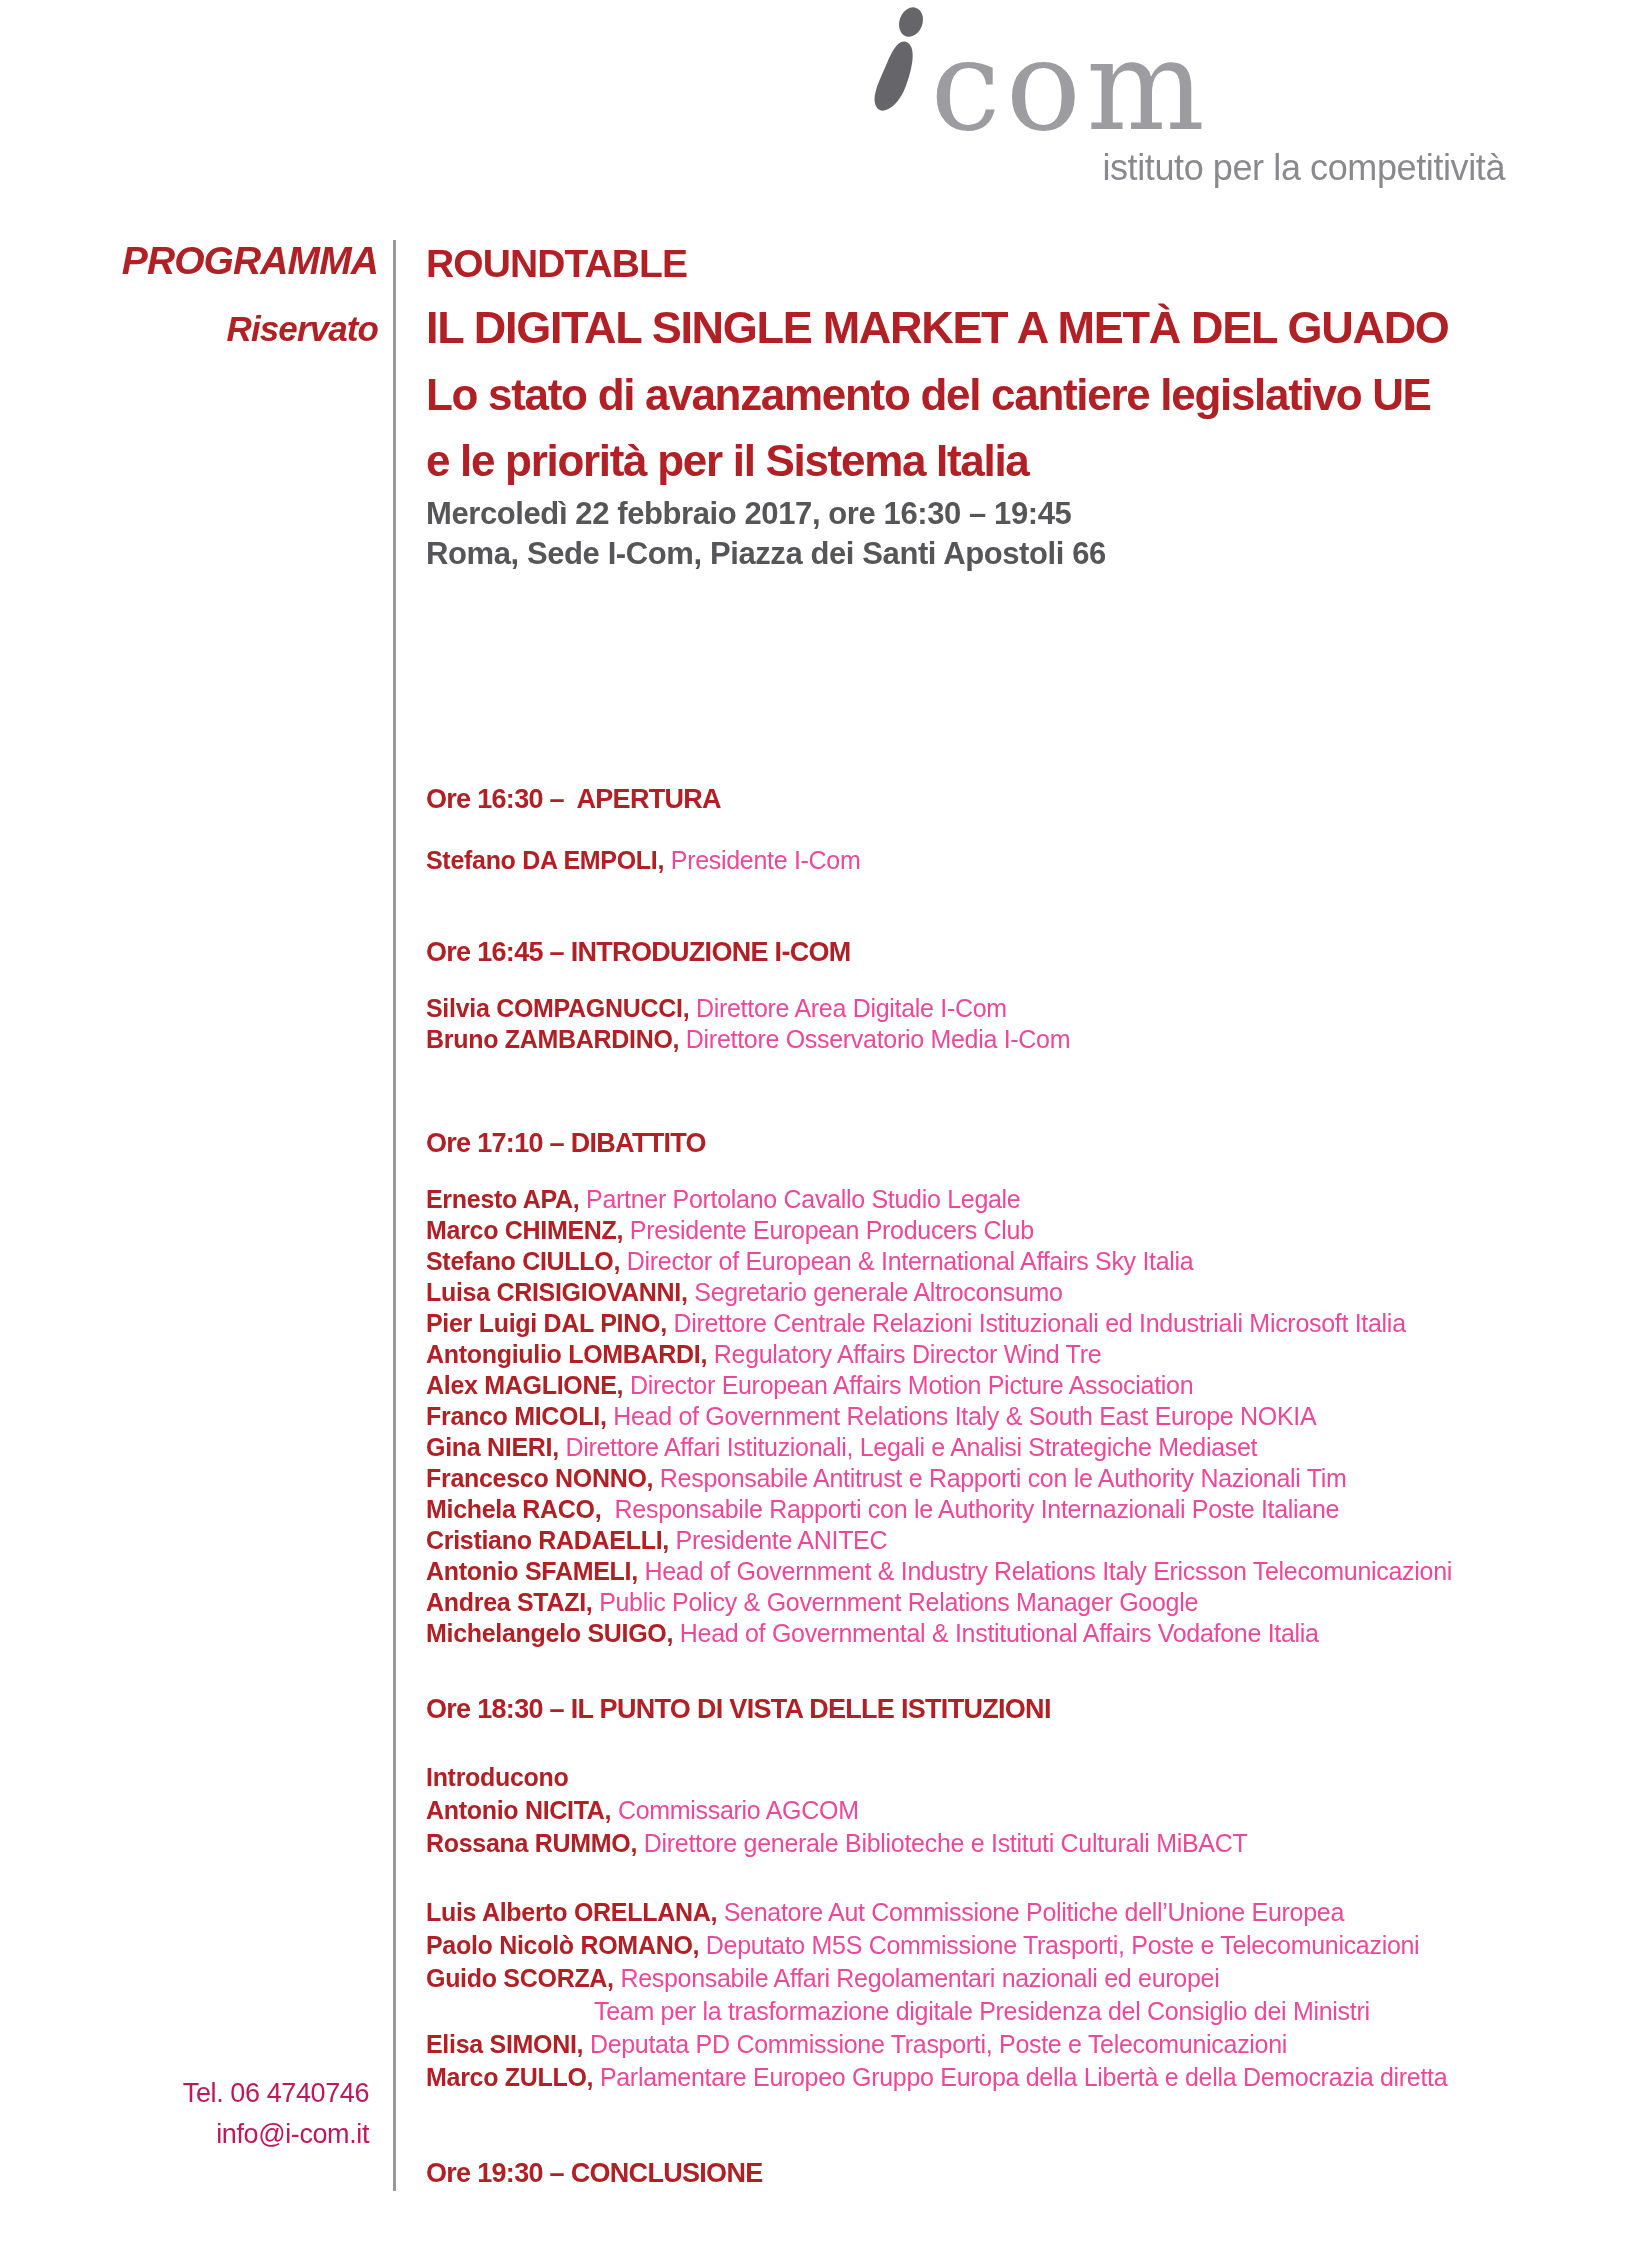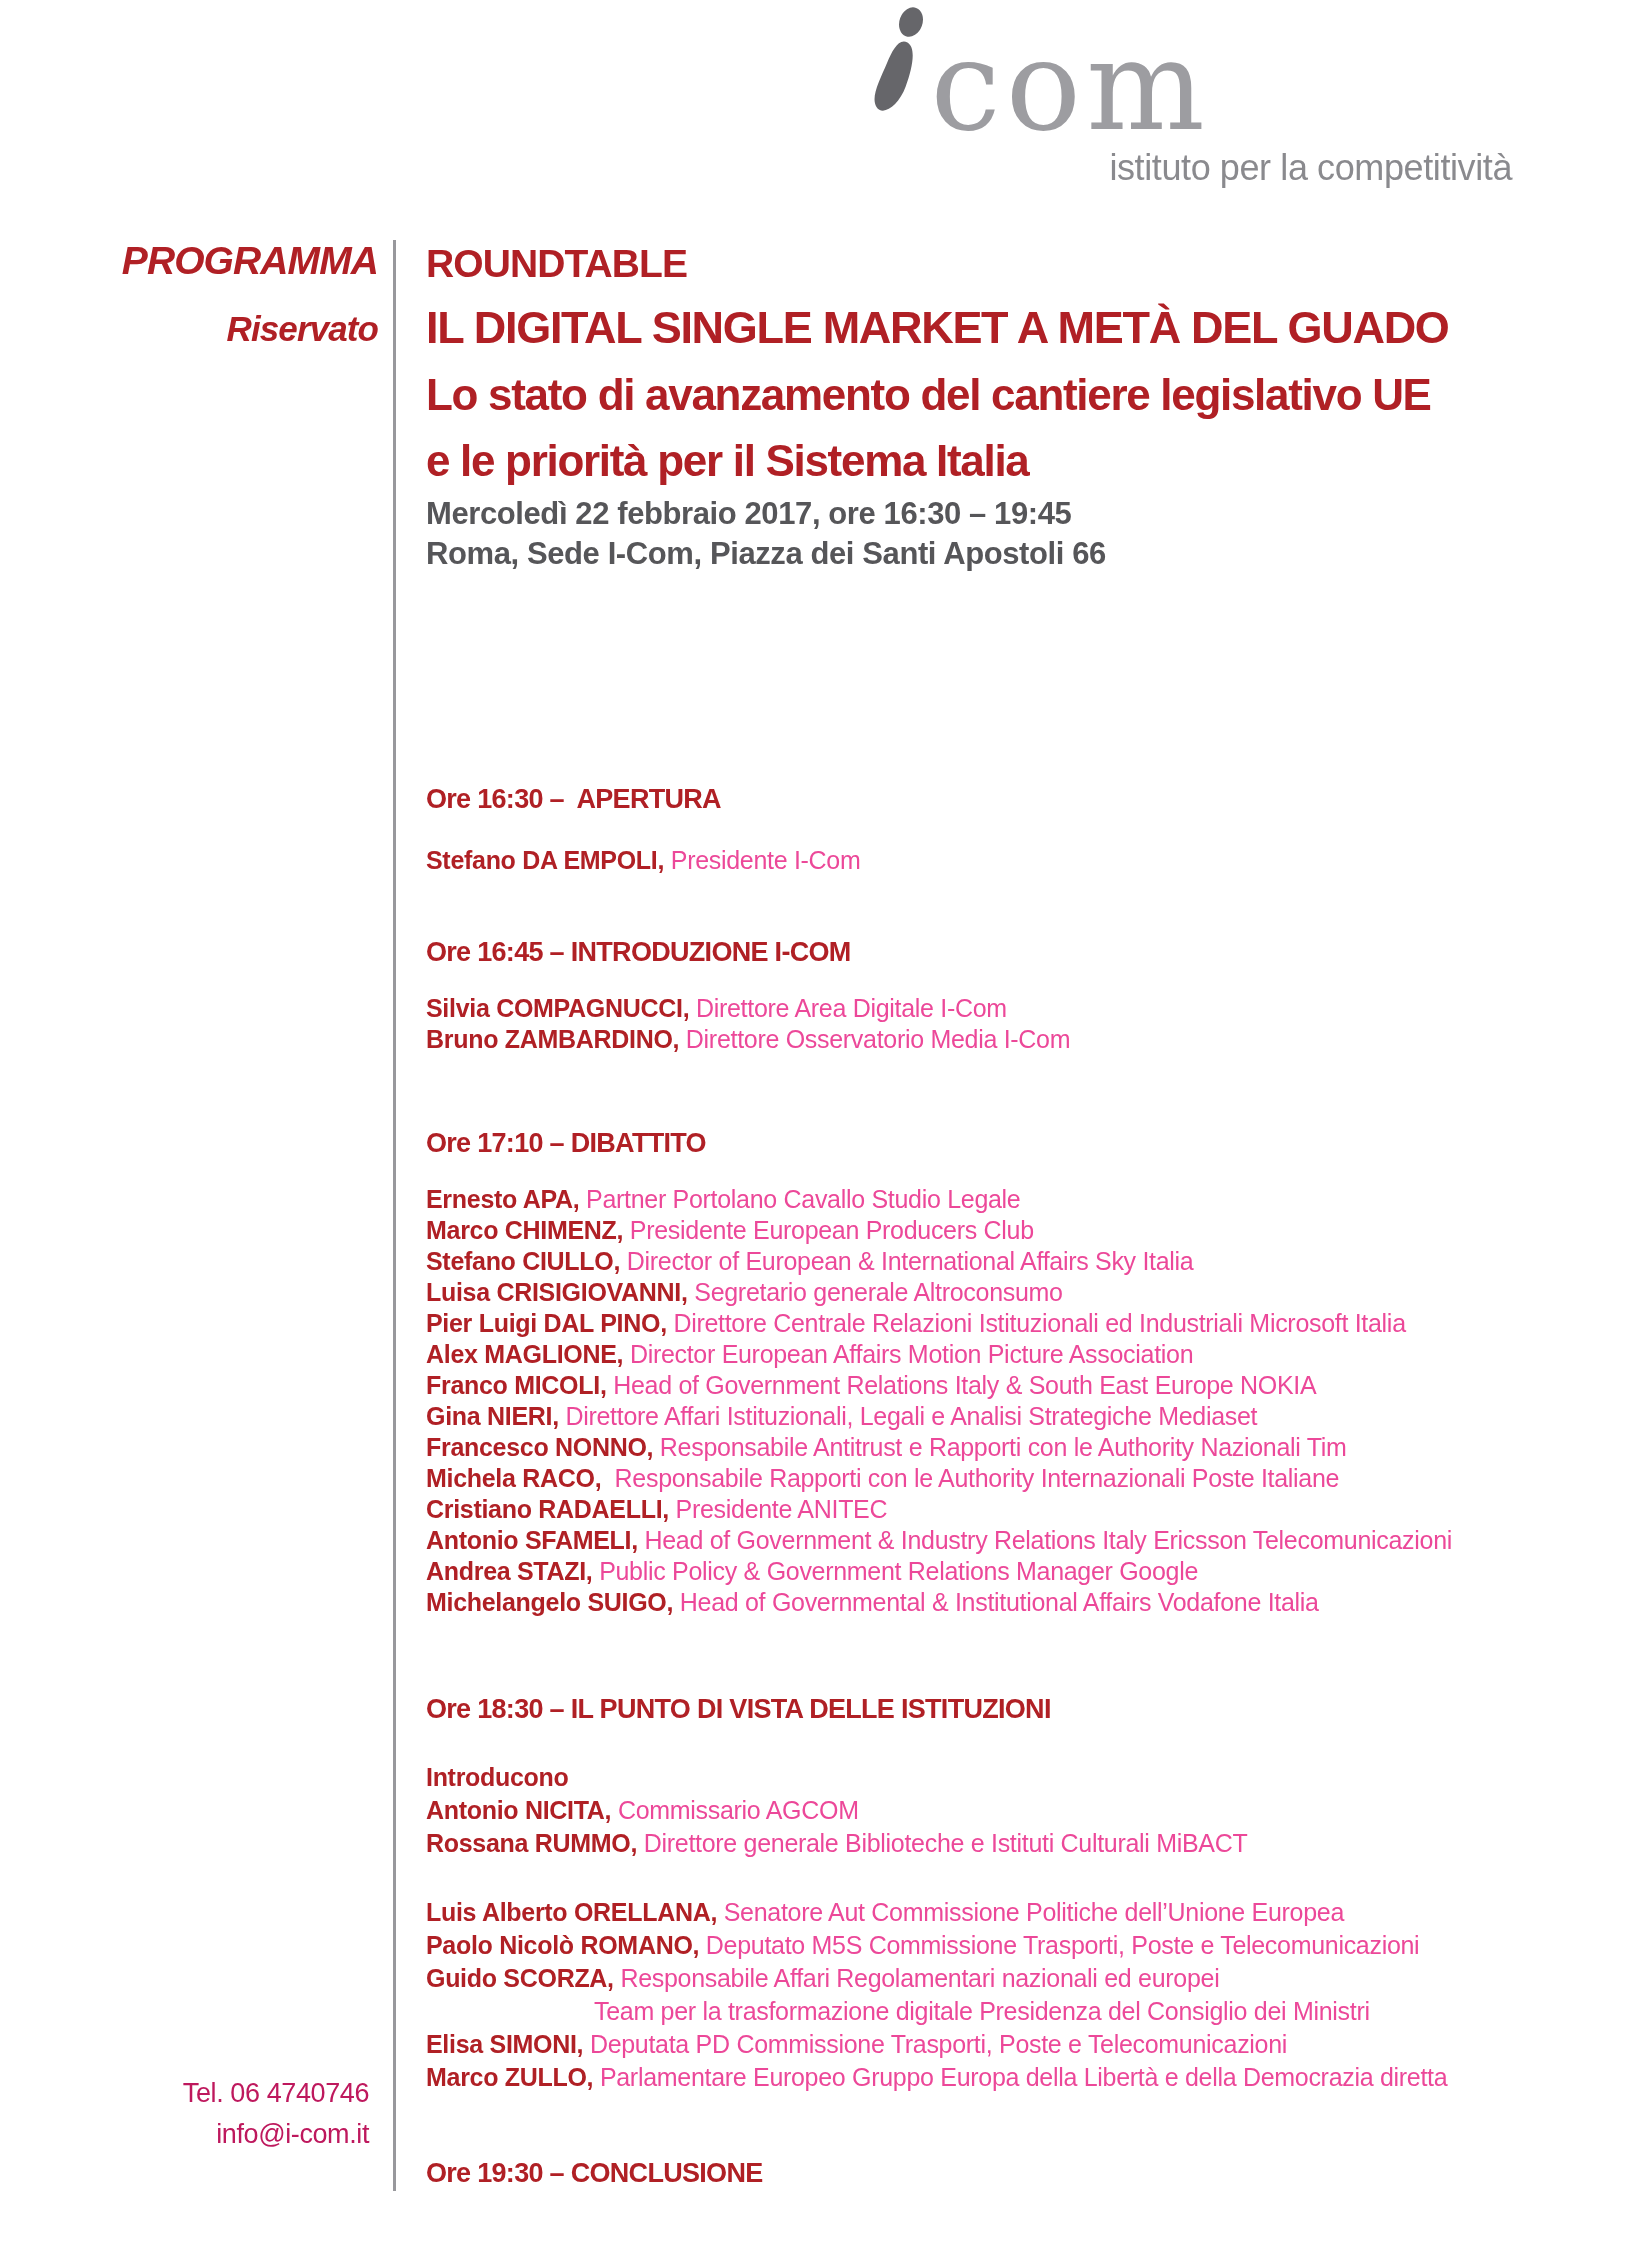--- a/index.html
+++ b/index.html
@@ -15,21 +15,21 @@
   
   .logo{position:absolute;left:872px;top:23px;width:640px;}
   .logo-mark{display:flex;align-items:flex-end;height:125px;}
   .logo-i{width:55px;height:115px;margin-bottom:26.5px;margin-right:3.5px;}
   .logo-com{
     font-family:"DejaVu Serif", serif;
     font-size:125px;line-height:1;
     color:#9D9DA1;letter-spacing:5.3px;
   }
   .logo-tagline{
-    position:absolute;top:124px;right:0;
+    position:absolute;top:124px;right:7px;
     font-size:36px;color:#8A8A8E;letter-spacing:-0.4px;
     white-space:nowrap;
   }
   
   .leftcol{position:absolute;left:0;top:240px;width:378px;text-align:right;color:#B02025;}
   .programma{font-size:39px;line-height:42px;font-weight:bold;font-style:italic;letter-spacing:-0.9px;}
   .riservato{font-size:35px;line-height:39px;font-weight:bold;font-style:italic;margin-top:26.5px;letter-spacing:-0.9px;}
   .contact{
     position:absolute;left:0;top:2073px;width:369px;text-align:right;
     color:#be185d;font-size:27px;line-height:41px;letter-spacing:-0.4px;
@@ -112,20 +112,21 @@
   </div>
 
   <div class="session s3">
     <div class="sh">Ore 17:10 – DIBATTITO</div>
     <div class="rows">
       <div class="row"><span class="nm">Ernesto APA, </span><span class="rl">Partner Portolano Cavallo Studio Legale</span></div>
       <div class="row"><span class="nm">Marco CHIMENZ, </span><span class="rl">Presidente European Producers Club</span></div>
       <div class="row"><span class="nm">Stefano CIULLO, </span><span class="rl">Director of European &amp; International Affairs Sky Italia</span></div>
       <div class="row"><span class="nm">Luisa CRISIGIOVANNI, </span><span class="rl">Segretario generale Altroconsumo</span></div>
       <div class="row"><span class="nm">Pier Luigi DAL PINO, </span><span class="rl">Direttore Centrale Relazioni Istituzionali ed Industriali Microsoft Italia</span></div>
+      <div class="row"><span class="nm">Antongiulio LOMBARDI, </span><span class="rl">Regulatory Affairs Director Wind Tre</span></div>
       <div class="row"><span class="nm">Alex MAGLIONE, </span><span class="rl">Director European Affairs Motion Picture Association</span></div>
       <div class="row"><span class="nm">Franco MICOLI, </span><span class="rl">Head of Government Relations Italy &amp; South East Europe NOKIA</span></div>
       <div class="row"><span class="nm">Gina NIERI, </span><span class="rl">Direttore Affari Istituzionali, Legali e Analisi Strategiche Mediaset</span></div>
       <div class="row"><span class="nm">Francesco NONNO, </span><span class="rl">Responsabile Antitrust e Rapporti con le Authority Nazionali Tim</span></div>
       <div class="row"><span class="nm">Michela RACO,  </span><span class="rl">Responsabile Rapporti con le Authority Internazionali Poste Italiane</span></div>
       <div class="row"><span class="nm">Cristiano RADAELLI, </span><span class="rl">Presidente ANITEC</span></div>
       <div class="row"><span class="nm">Antonio SFAMELI, </span><span class="rl">Head of Government &amp; Industry Relations Italy Ericsson Telecomunicazioni</span></div>
       <div class="row"><span class="nm">Andrea STAZI, </span><span class="rl">Public Policy &amp; Government Relations Manager Google</span></div>
       <div class="row"><span class="nm">Michelangelo SUIGO, </span><span class="rl">Head of Governmental &amp; Institutional Affairs Vodafone Italia</span></div>
     </div>

